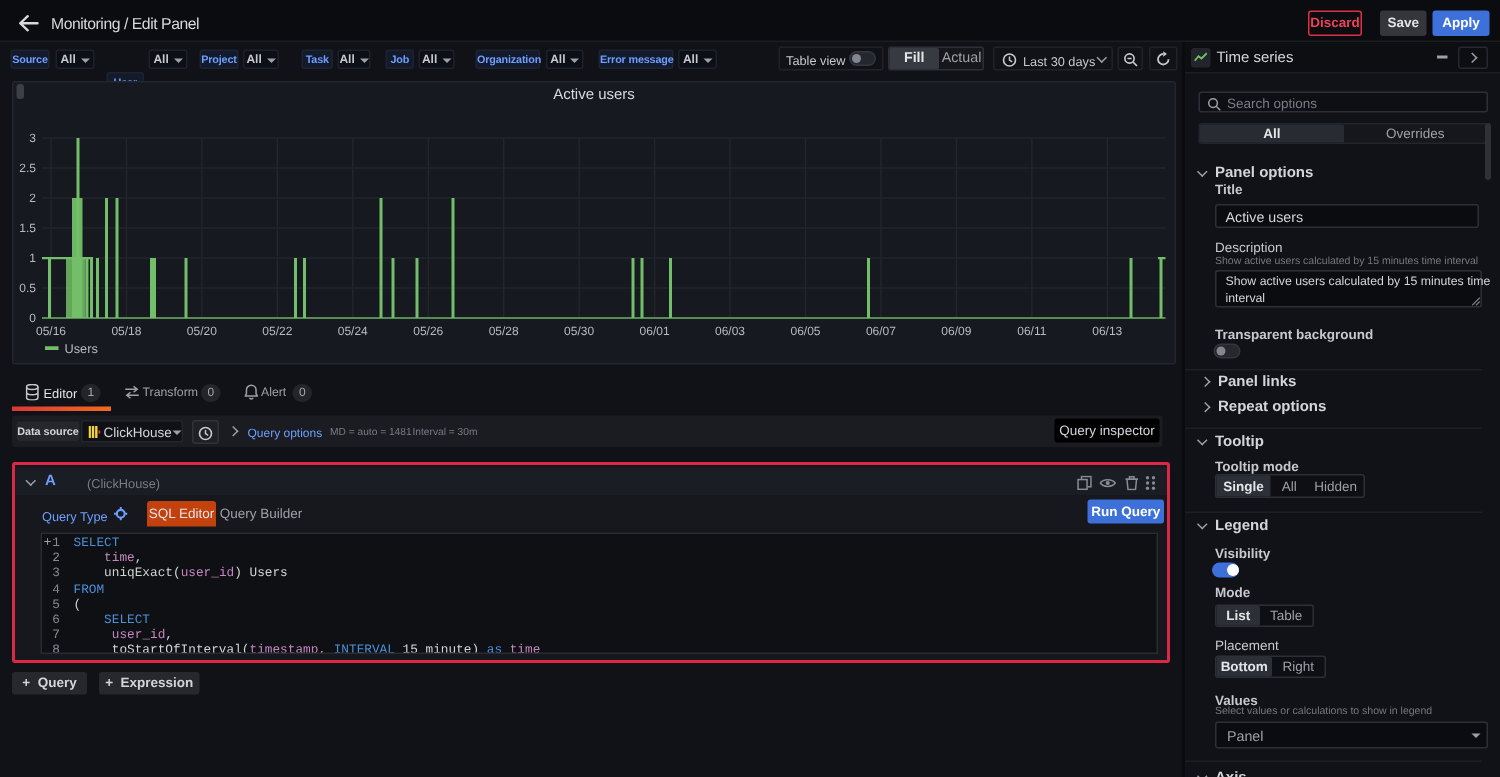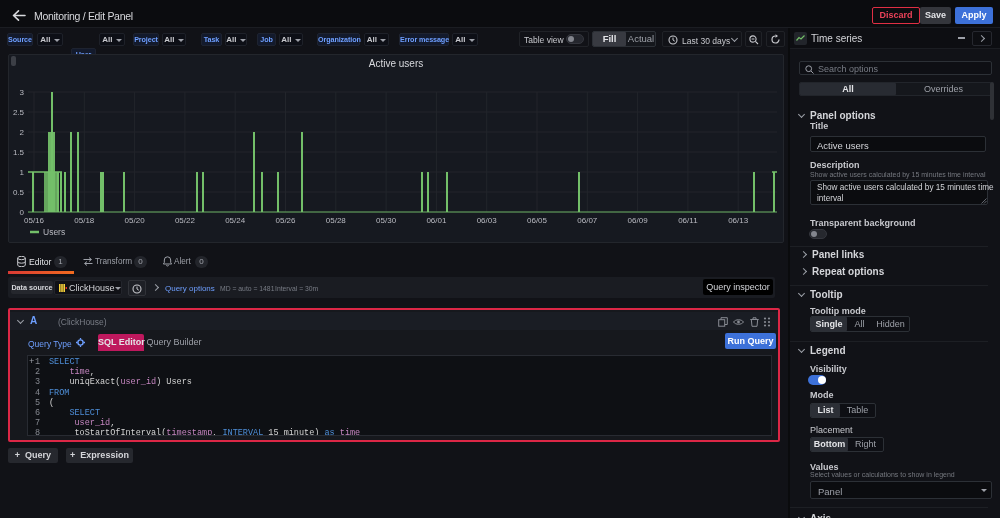--- a/index.html
+++ b/index.html
@@ -16,21 +16,21 @@
 </style>
 </head>
 <body>
 <div class="abs" style="left:0;top:0;width:1000px;height:518px;background:#111217;">
 
   <div class="abs" style="left:0;top:0;width:1000px;height:28px;background:#0b0c0f;border-bottom:1px solid #1b1d22;">
     <svg class="abs" style="left:12px;top:9px;" width="14" height="13" viewBox="0 0 14 13">
       <path d="M1.5 6.5 H13 M1.5 6.5 L6.5 1.8 M1.5 6.5 L6.5 11.2" stroke="#d8d9dd" stroke-width="1.6" fill="none" stroke-linecap="round"></path>
     </svg>
     <div class="abs txt" style="left:34px;top:9.5px;font-size:10.5px;font-weight:500;letter-spacing:-0.3px;color:#d8d9dd;">Monitoring / Edit Panel</div>
-    <div class="abs txt" style="left:872px;top:7px;width:48px;height:17px;border:1px solid #e02f44;border-radius:2px;color:#ec4259;font-size:9px;font-weight:600;text-align:center;line-height:15px;">Discard</div>
+    <div class="abs txt" style="left:872px;top:7px;width:36px;height:17px;border:1px solid #e02f44;border-radius:2px;color:#ec4259;font-size:9px;font-weight:600;text-align:center;line-height:15px;">Discard</div>
     <div class="abs txt" style="left:920px;top:7px;width:31px;height:17px;background:#34363c;border-radius:2px;color:#e3e4e7;font-size:9px;font-weight:600;text-align:center;line-height:17px;">Save</div>
     <div class="abs txt" style="left:955px;top:7px;width:38px;height:17px;background:#3d71d9;border-radius:2px;color:#ffffff;font-size:9px;font-weight:600;text-align:center;line-height:17px;">Apply</div>
   </div>
 
   <div class="abs" style="left:0;top:28px;width:790px;height:26px;background:#111217;"></div>
   <div class="abs txt" style="left:7px;top:33px;width:26px;height:13px;background:#131a2c;border:1px solid #1e2330;border-radius:2px;color:#6e9fff;font-size:7.2px;font-weight:600;letter-spacing:-0.1px;text-align:center;line-height:11.5px;">Source</div>
   <div class="abs txt" style="left:37px;top:33px;width:26px;height:13px;background:#0d0f16;border:1px solid #1e2129;border-radius:2px;color:#c7c8cd;font-size:8px;font-weight:600;text-align:center;line-height:11.5px;">All <span class="tri" style="border-top-color:#9da0a8;margin-left:1px;"></span></div>
   <div class="abs txt" style="left:71px;top:33px;width:25px;height:13px;background:#131a2c;border:1px solid #1e2330;border-radius:2px;color:#6e9fff;font-size:7.2px;font-weight:600;letter-spacing:-0.1px;text-align:center;line-height:11.5px;margin-top:15px;">User</div>
   <div class="abs txt" style="left:99px;top:33px;width:26px;height:13px;background:#0d0f16;border:1px solid #1e2129;border-radius:2px;color:#c7c8cd;font-size:8px;font-weight:600;text-align:center;line-height:11.5px;">All <span class="tri" style="border-top-color:#9da0a8;margin-left:1px;"></span></div>
   <div class="abs txt" style="left:133px;top:33px;width:26px;height:13px;background:#131a2c;border:1px solid #1e2330;border-radius:2px;color:#6e9fff;font-size:7.2px;font-weight:600;letter-spacing:-0.1px;text-align:center;line-height:11.5px;">Project</div>
@@ -230,21 +230,21 @@
     <div class="abs txt" style="left:18px;top:29px;font-size:8.5px;font-weight:500;color:#6e9fff;">Query Type</div>
     <svg class="abs" style="left:66px;top:28px;" width="9" height="9" viewBox="0 0 9 9">
       <circle cx="4.5" cy="4.5" r="2.6" fill="none" stroke="#6e9fff" stroke-width="1.4"></circle>
       <g stroke="#6e9fff" stroke-width="1.3">
           <line x1="4.5" y1="0" x2="4.5" y2="1.6"></line>
           <line x1="4.5" y1="7.4" x2="4.5" y2="9"></line>
           <line x1="0" y1="4.5" x2="1.6" y2="4.5"></line>
           <line x1="7.4" y1="4.5" x2="9" y2="4.5"></line>
         </g>
     </svg>
-    <div class="abs txt" style="left:88px;top:24px;width:46px;height:17px;background:#be185d;border-radius:2px 2px 0 0;color:#e3e4e7;font-size:9px;font-weight:700;text-align:center;line-height:17px;">SQL Editor</div>
+    <div class="abs txt" style="left:88px;top:24px;width:46px;height:17px;background:#c2410c;border-radius:2px 2px 0 0;color:#e3e4e7;font-size:9px;font-weight:400;text-align:center;line-height:17px;">SQL Editor</div>
     <div class="abs txt" style="left:136px;top:24px;width:56px;height:17px;color:#9da0a8;font-size:9px;text-align:center;line-height:17px;">Query Builder</div>
     <div class="abs txt" style="left:715px;top:23px;width:51px;height:16px;background:#3d71d9;border-radius:2px;color:#ffffff;font-size:9px;font-weight:600;text-align:center;line-height:16px;">Run Query</div>
 
     <div class="abs" style="left:17px;top:45px;width:745px;height:81px;background:#0e1014;border:1px solid #282b32;overflow:hidden;font-family:'Liberation Mono',monospace;font-size:8.5px;line-height:10.2px;">
       <div class="abs" style="left:1px;top:1px;color:#9da0a8;font-size:9px;">+</div>
       <div class="abs" style="left:3px;top:1px;width:9px;text-align:right;color:#858890;">1<br>2<br>3<br>4<br>5<br>6<br>7<br>8</div>
       <div class="abs txt" style="left:21px;top:1px;color:#d4d4d4;"><span style="color:#4e8fd9;">SELECT</span><br>&nbsp;&nbsp;&nbsp;&nbsp;<span style="color:#c586c0;">time</span>,<br>&nbsp;&nbsp;&nbsp;&nbsp;uniqExact(<span style="color:#c586c0;">user_id</span>) Users<br><span style="color:#4e8fd9;">FROM</span><br>(<br>&nbsp;&nbsp;&nbsp;&nbsp;<span style="color:#4e8fd9;">SELECT</span><br>&nbsp;&nbsp;&nbsp;&nbsp;&nbsp;<span style="color:#c586c0;">user_id</span>,<br>&nbsp;&nbsp;&nbsp;&nbsp;&nbsp;toStartOfInterval(<span style="color:#c586c0;">timestamp</span>, <span style="color:#4e8fd9;">INTERVAL</span> 15 minute) <span style="color:#4e8fd9;">as</span> <span style="color:#c586c0;">time</span></div>
     </div>
   </div>
 
@@ -277,21 +277,21 @@
     <div class="abs txt" style="left:0;top:0;width:96px;height:12px;background:#282b32;border-radius:1px;color:#e4e5e8;font-size:9px;font-weight:600;text-align:center;line-height:12px;">All</div>
     <div class="abs txt" style="left:96px;top:0;width:95px;height:12px;color:#9da0a8;font-size:9px;text-align:center;line-height:12px;">Overrides</div>
   </div>
 
   <span class="cdown abs" style="left:799px;top:112px;"></span>
   <div class="abs txt" style="left:810px;top:110px;font-size:10px;font-weight:600;color:#d4d5d9;">Panel options</div>
   <div class="abs txt" style="left:810px;top:121px;font-size:9px;font-weight:600;color:#c7c8cd;">Title</div>
   <div class="abs" style="left:810px;top:136px;width:176px;height:16px;border:1px solid #2c3036;border-radius:2px;background:#0b0c0f;">
     <div class="abs txt" style="left:6px;top:2.5px;font-size:9.5px;color:#d4d5d9;">Active users</div>
   </div>
-  <div class="abs txt" style="left:810px;top:160px;font-size:9px;font-weight:700;color:#c7c8cd;">Description</div>
+  <div class="abs txt" style="left:810px;top:160px;font-size:9px;font-weight:400;color:#c7c8cd;">Description</div>
   <div class="abs txt" style="left:810px;top:171px;font-size:7px;color:#75787f;">Show active users calculated by 15 minutes time interval</div>
   <div class="abs" style="left:810px;top:180px;width:178px;height:25px;border:1px solid #2c3036;border-radius:2px;background:#0b0c0f;">
     <div class="abs txt" style="left:6px;top:2px;font-size:8.2px;color:#d4d5d9;line-height:10.5px;">Show active users calculated by 15 minutes time<br>interval</div>
     <svg class="abs" style="left:170px;top:17px;" width="6" height="6" viewBox="0 0 6 6">
       <path d="M5.5 0.5 L0.5 5.5 M5.5 3 L3 5.5" stroke="#787c85" stroke-width="0.8"></path>
     </svg>
   </div>
   <div class="abs txt" style="left:810px;top:218px;font-size:9px;font-weight:600;color:#c7c8cd;">Transparent background</div>
   <div class="abs" style="left:809px;top:229px;width:18px;height:10px;background:#26282e;border:1px solid #34363d;border-radius:5px;">
     <div class="abs" style="left:1px;top:1px;width:6px;height:6px;border-radius:50%;background:#83868e;"></div>

